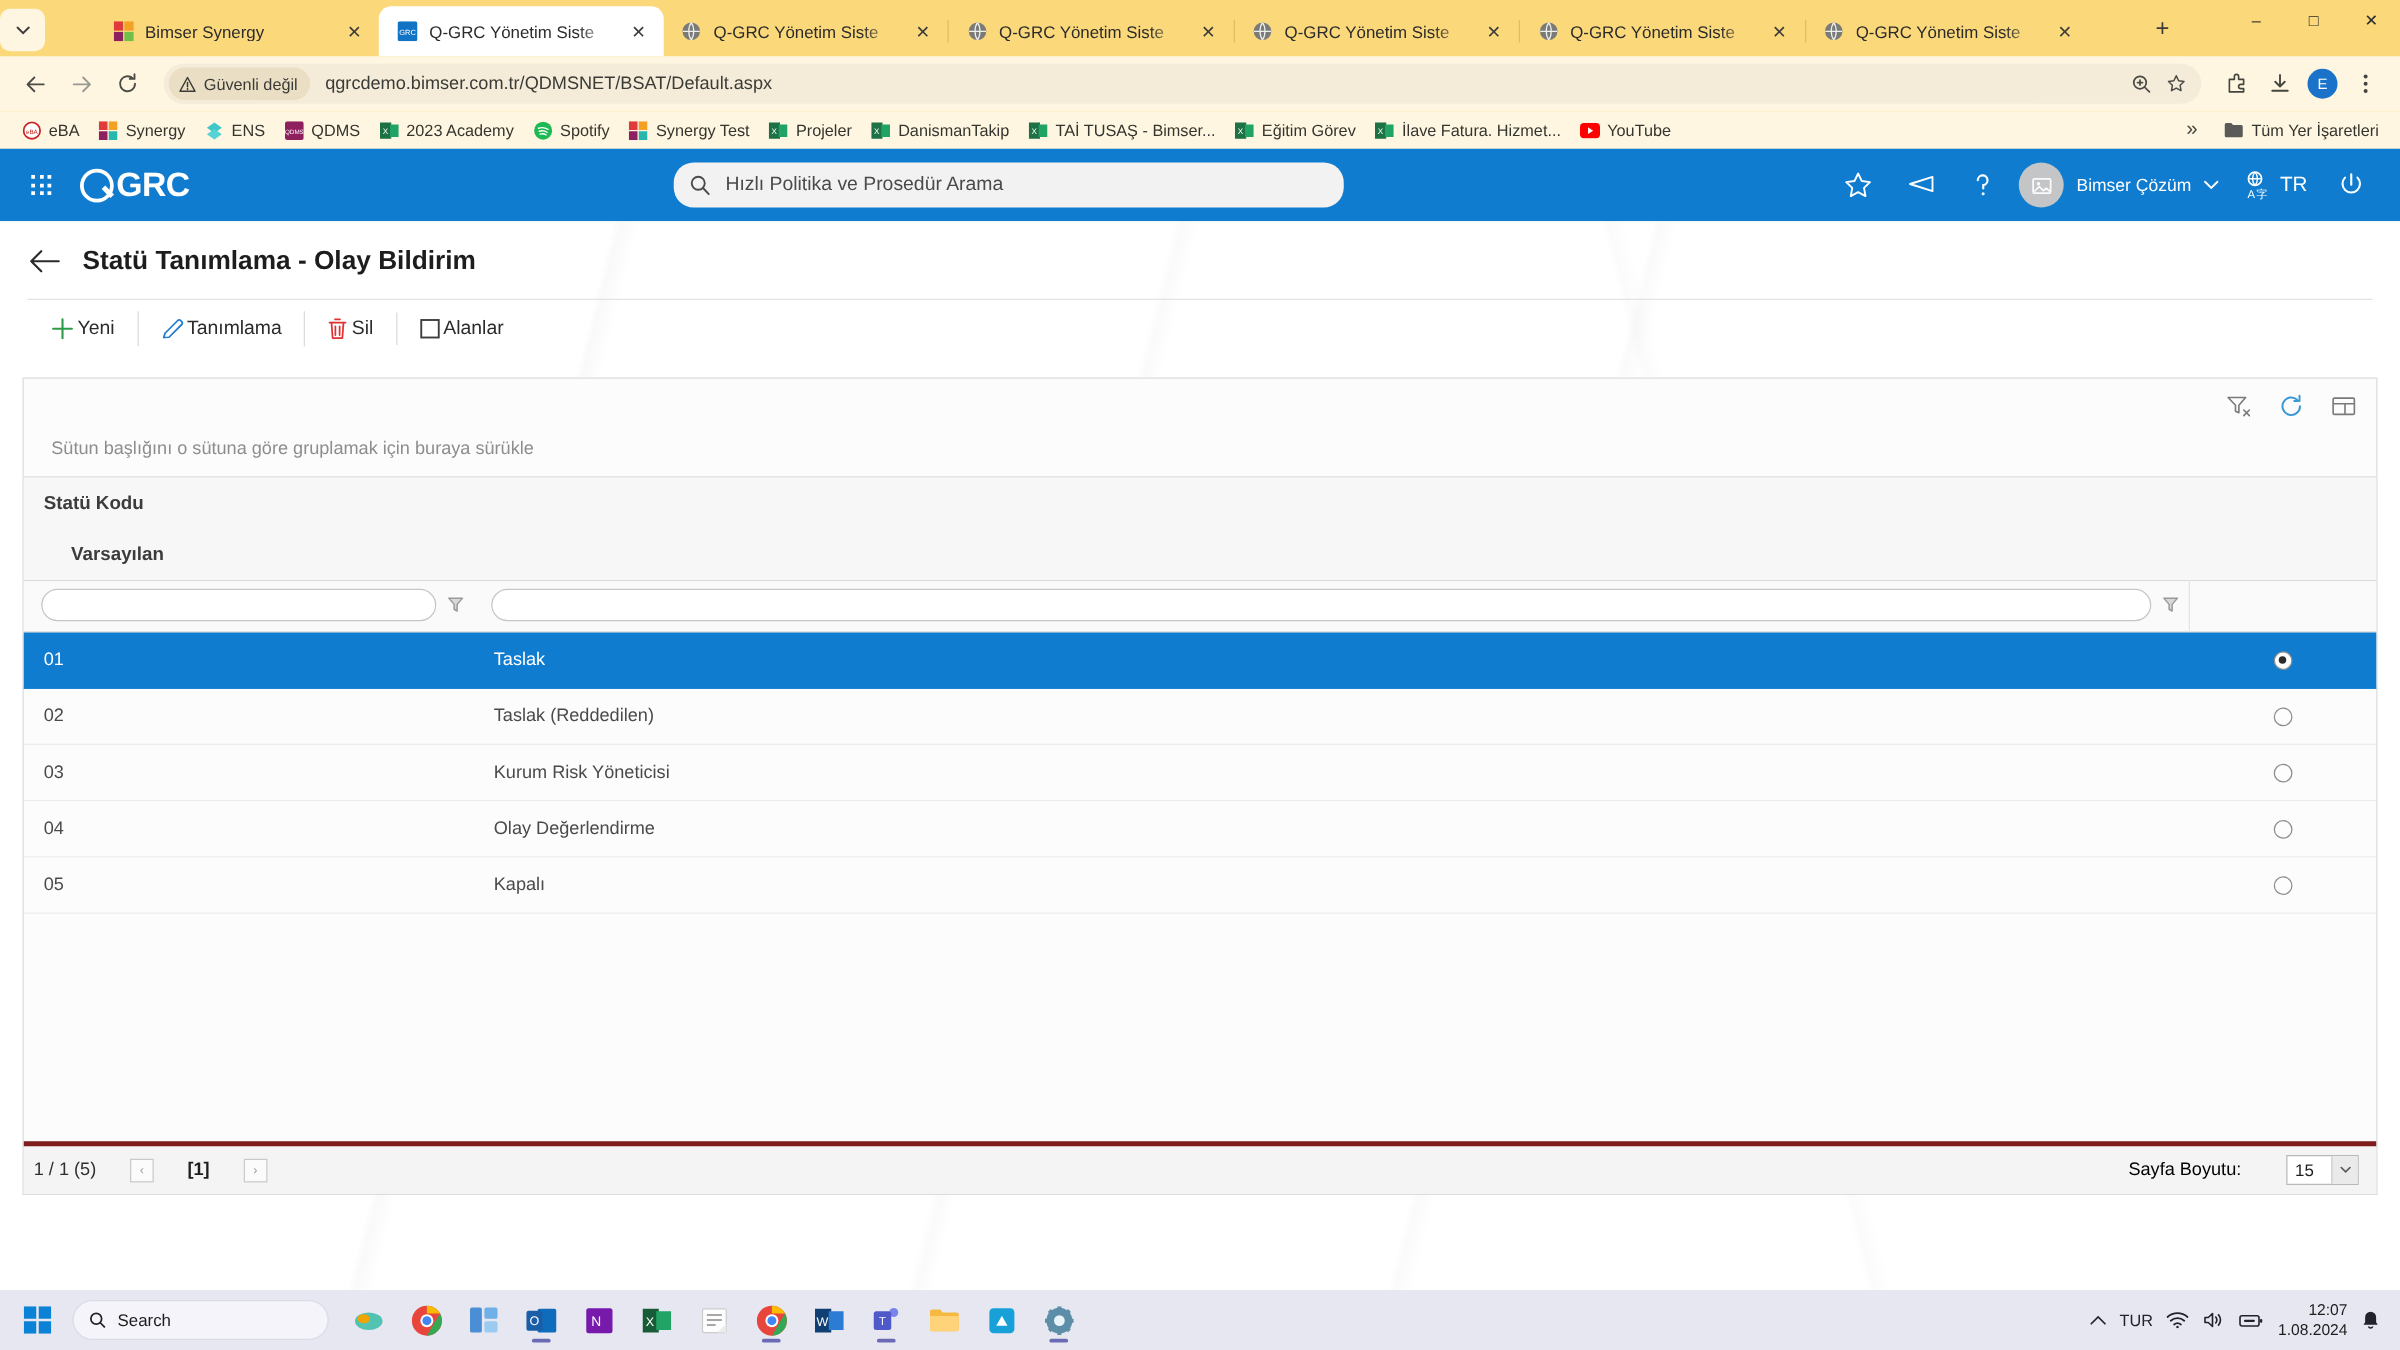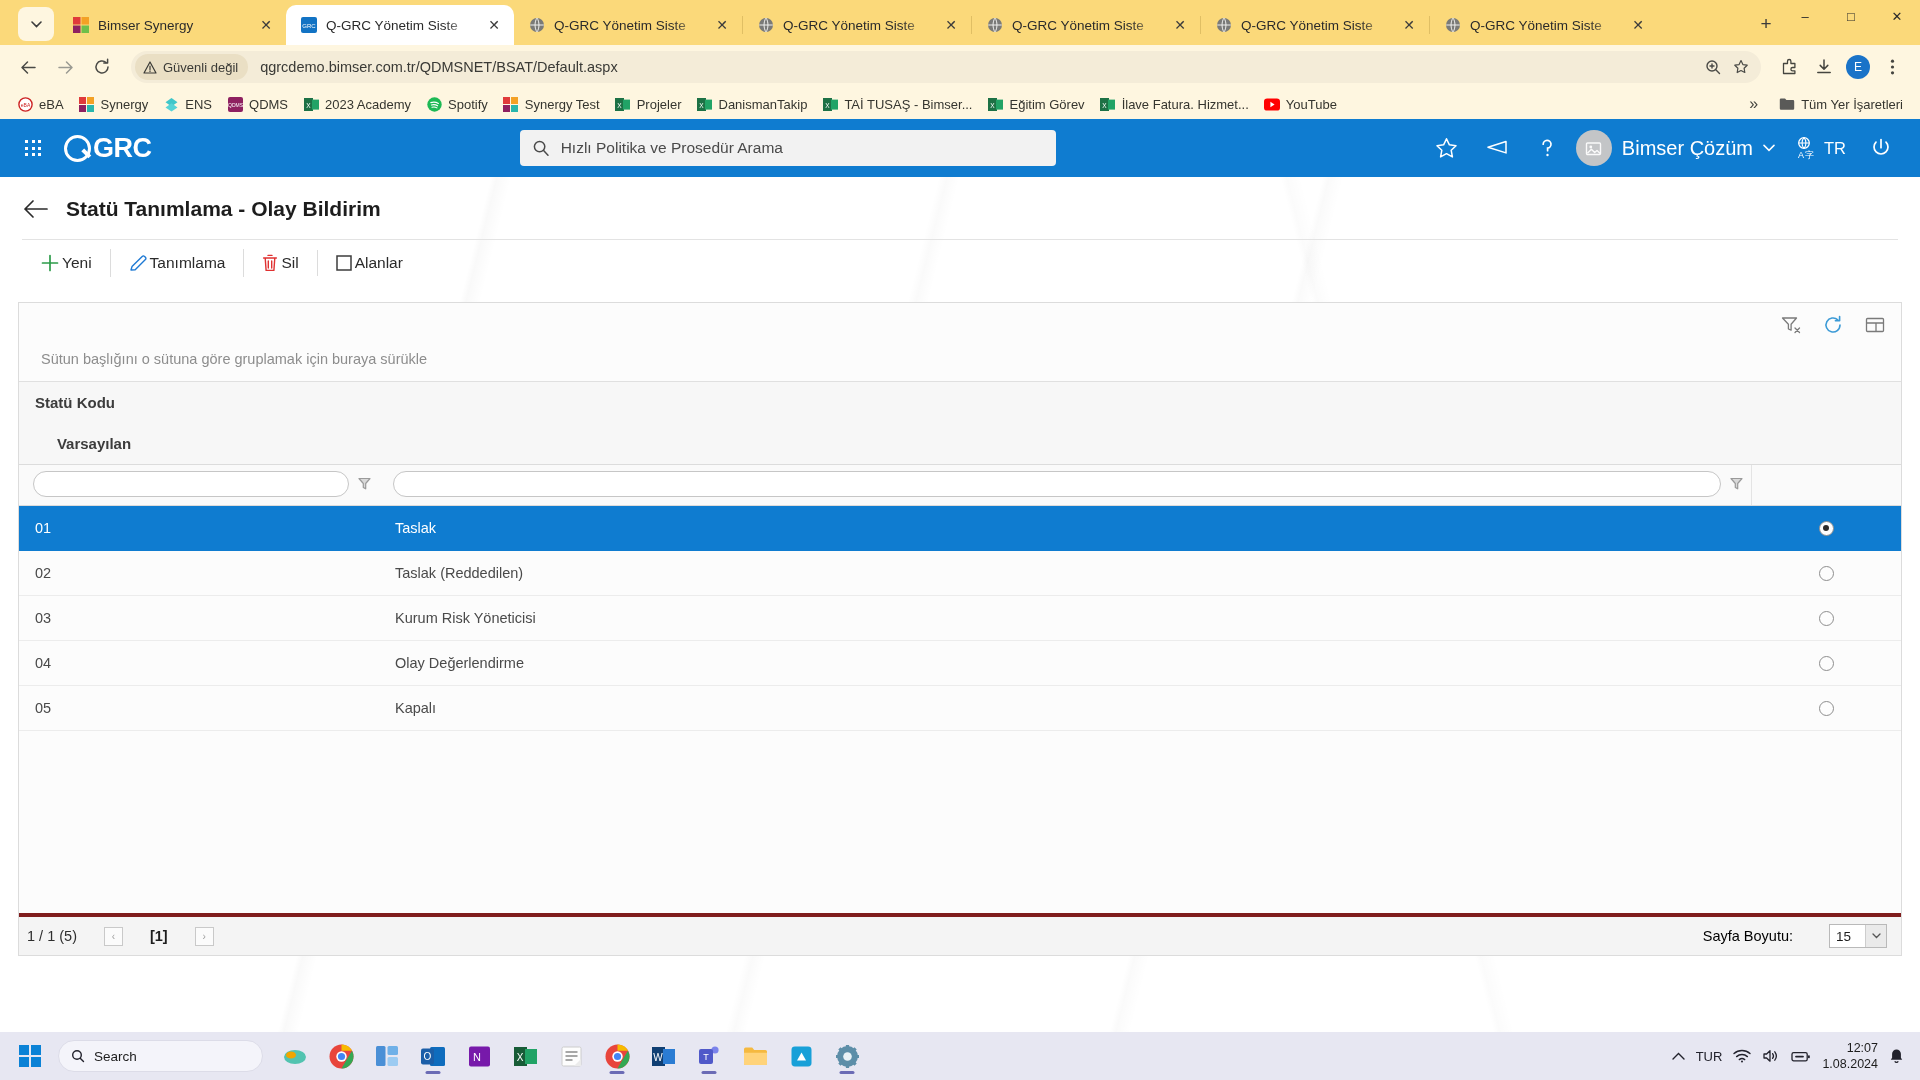--- a/index.html
+++ b/index.html
@@ -5,21 +5,21 @@
   * { box-sizing: border-box; margin:0; padding:0; }
   html,body { width:1920px; height:1080px; overflow:hidden; }
   body {
     font-family: "Liberation Sans", sans-serif;
     background:#ffffff;
     -webkit-font-smoothing: antialiased;
   }
 
   
   .browser { width:1920px; background:#fbd97a; }
-  .tabstrip { height:45px; display:flex; align-items:flex-end; padding-left:18px; position:relative; }
+  .tabstrip { height:45px; display:flex; align-items:flex-end; padding-left:0; position:relative;gap:36px; }
   .tablist-btn {
     width:36px; height:34px; margin-bottom:4px; margin-right:4px;
     background:#fef6e0; border-radius:8px;
     display:flex; align-items:center; justify-content:center; flex:none;
     color:#3c3c3c; font-size:12px;
   }
   .tabs { display:flex; align-items:flex-end; flex:1; min-width:0; }
   .tab {
     height:40px; display:flex; align-items:center; gap:9px;
     padding:0 10px 0 14px; border-radius:10px 10px 0 0;
@@ -67,33 +67,33 @@
   
   .appbar { height:58px; background:#0f7cd0; display:flex; align-items:center; padding:0 16px; color:#fff; }
   .waffle { width:34px; height:34px; display:flex; align-items:center; justify-content:center; flex:none; }
   .waffle i { display:grid; grid-template-columns:repeat(3,3px); grid-template-rows:repeat(3,3px); gap:3.5px; }
   .waffle i s { width:3px; height:3px; background:#fff; display:block; }
   .logo { display:flex; align-items:center; margin-left:14px; flex:none; }
   .logo-q { width:27px; height:27px; border:3.5px solid #fff; border-radius:50%; position:relative; }
   .logo-q::after { content:""; position:absolute; width:10px; height:3.5px; background:#fff; right:-2px; bottom:0px; transform:rotate(45deg); transform-origin:right; }
   .logo-txt { font-size:27px; font-weight:bold; letter-spacing:-0.5px; margin-left:2px; }
   .appsearch {
-    width:536px; height:36px; background:#f2f2f2; border-radius:4px;
+    width:536px; height:36px; background:#f2f2f2; border-radius:16px;
     display:flex; align-items:center; padding:0 12px; margin:0 auto; flex:none;
   }
   .appsearch input {
     border:0; outline:0; background:transparent; flex:1; margin-left:11px;
     font-family:inherit; font-size:15.5px; color:#2c2c2c;
   }
   .appsearch input::placeholder { color:#4a4a4a; }
   .appbar-right { display:flex; align-items:center; gap:4px; flex:none; }
   .ab-ico { width:46px; height:46px; display:flex; align-items:center; justify-content:center; color:#fff; flex:none; }
   .user { display:flex; align-items:center; gap:10px; padding:0 6px 0 2px; flex:none; }
   .user-av { width:36px; height:36px; border-radius:50%; background:#c3c5c7; display:flex; align-items:center; justify-content:center; flex:none; }
-  .user-name { font-size:20px; }
+  .user-name { font-size:14px; }
   .lang { display:flex; align-items:center; gap:7px; padding:0 8px; flex:none; }
   .lang-txt { font-size:16.5px; }
 
   
   .page { position:relative; background:#fff; height:calc(1080px - 45px - 44px - 30px - 58px - 48px); }
   .page::before {
     content:""; position:absolute; inset:0; pointer-events:none;
     background:
       linear-gradient(104deg, transparent 23%, rgba(0,0,0,.022) 23.3%, transparent 24%),
       linear-gradient(104deg, transparent 44%, rgba(0,0,0,.02) 44.4%, transparent 45%),

